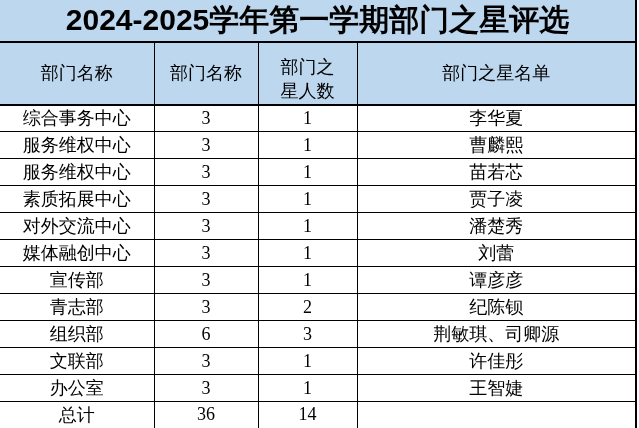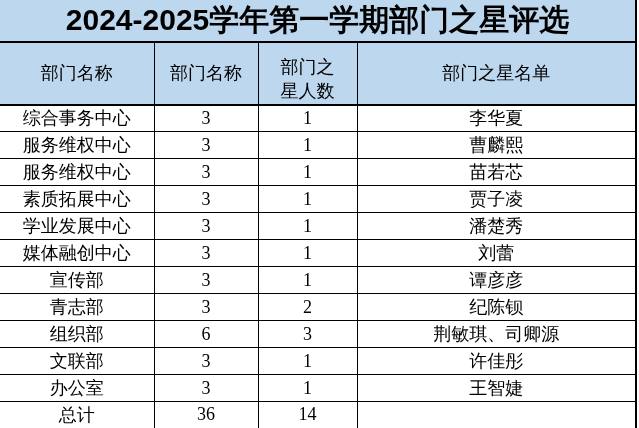--- a/index.html
+++ b/index.html
@@ -95,21 +95,21 @@
       <td>1</td>
       <td>苗若芯</td>
     </tr>
     <tr class="data-row">
       <td>素质拓展中心</td>
       <td>3</td>
       <td>1</td>
       <td>贾子凌</td>
     </tr>
     <tr class="data-row">
-      <td>学业发展中心</td>
+      <td>对外交流中心</td>
       <td>3</td>
       <td>1</td>
       <td>潘楚秀</td>
     </tr>
     <tr class="data-row">
       <td>媒体融创中心</td>
       <td>3</td>
       <td>1</td>
       <td>刘蕾</td>
     </tr>

